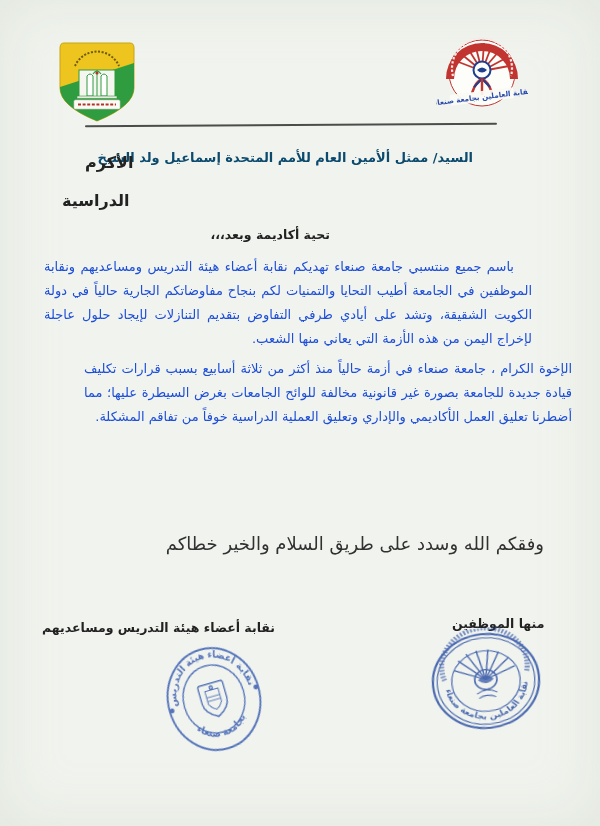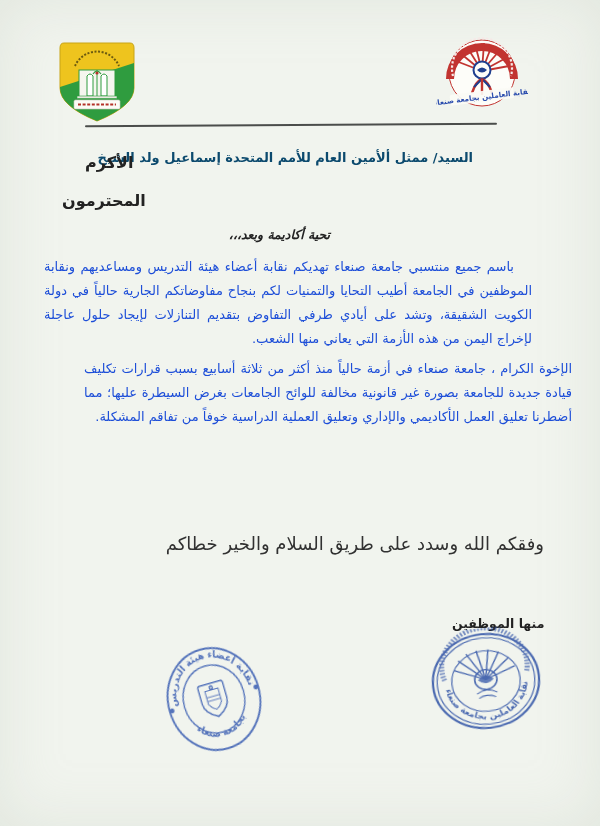--- a/index.html
+++ b/index.html
@@ -23,21 +23,21 @@
     background:#4b4d4b;transform:rotate(-0.35deg);
     border-radius:1px;
   }
   
   .addr-main{font-weight:bold;font-size:13px;color:#0c4a6e;white-space:nowrap;}
   .addr-hon{font-weight:bold;font-size:16px;color:#222;white-space:nowrap;}
   .addr1{top:150px;right:127px;}
   .hon1{top:153px;left:85px;}
   .addr2{top:187px;right:145px;}
   .hon2{top:191px;left:62px;}
-  .salutation{top:227px;right:270px;font-weight:bold;font-size:12.5px;white-space:nowrap;color:#222;font-style:italic;}
+  .salutation{top:227px;right:270px;font-weight:bold;font-size:12.5px;white-space:nowrap;color:#222;}
   
   .para{
     left:44px;width:488px;
     font-size:13px;line-height:24px;
     text-align:justify;color:#1d4ed8;
     letter-spacing:.1px;
   }
   .p1{top:255px;text-indent:18px;}
   .p2{top:357px;margin-left:40px;}
   .p3{top:452px;}
@@ -119,27 +119,28 @@
     <g transform="rotate(-7 46 62)">
       <rect x="14" y="56" width="64" height="11" rx="2" fill="#fbfbf5" opacity=".92"></rect>
       <text x="46" y="64.5" text-anchor="middle" font-size="7.2" font-weight="bold" fill="#2b4dae">نقابة العاملين بجامعة صنعاء</text>
     </g>
   </svg>
 
   <div class="abs rule"></div>
 
   <div class="abs addr-main addr1">السيد/ ممثل ألأمين العام للأمم المتحدة إسماعيل ولد الشيخ</div>
   <div class="abs addr-hon hon1">الأكرم</div>
-  <div class="abs addr-hon hon2">المحترمون</div>
+  <div class="abs addr-hon hon2">الدراسية</div>
   <div class="abs salutation">تحية أكاديمة وبعد،،،</div>
 
   <div class="abs para p1">باسم جميع منتسبي جامعة صنعاء تهديكم نقابة أعضاء هيئة التدريس ومساعديهم ونقابة الموظفين في الجامعة أطيب التحايا والتمنيات لكم بنجاح مفاوضاتكم الجارية حالياً في دولة الكويت الشقيقة، وتشد على أيادي طرفي التفاوض بتقديم التنازلات لإيجاد حلول عاجلة لإخراج اليمن من هذه الأزمة التي يعاني منها الشعب.</div>
   <div class="abs para p2">الإخوة الكرام ، جامعة صنعاء في أزمة حالياً منذ أكثر من ثلاثة أسابيع بسبب قرارات تكليف قيادة جديدة للجامعة بصورة غير قانونية مخالفة للوائح الجامعات بغرض السيطرة عليها؛ مما أضطرنا تعليق العمل الأكاديمي والإداري وتعليق العملية الدراسية خوفاً من تفاقم المشكلة.</div>
   <div class="abs closing">وفقكم الله وسدد على طريق السلام والخير خطاكم</div>
 
+  <div class="abs sig-label sig-left">نقابة أعضاء هيئة التدريس ومساعديهم</div>
   <div class="abs sig-label sig-right">منها الموظفين</div>
 
   <svg class="abs stamp stamp-left" viewBox="0 0 120 120" preserveAspectRatio="none">
     <defs>
       <path id="lsTop" d="M 16,60 A 44,44 0 1 1 104,60" fill="none"></path>
       <path id="lsBot" d="M 20,60 A 40,40 0 0 0 100,60" fill="none"></path>
     </defs>
     <g stroke="#3f62b4" fill="none">
       <circle cx="60" cy="60" r="54" stroke-width="2.2"></circle>
       <circle cx="60" cy="60" r="36" stroke-width="1.6"></circle>

